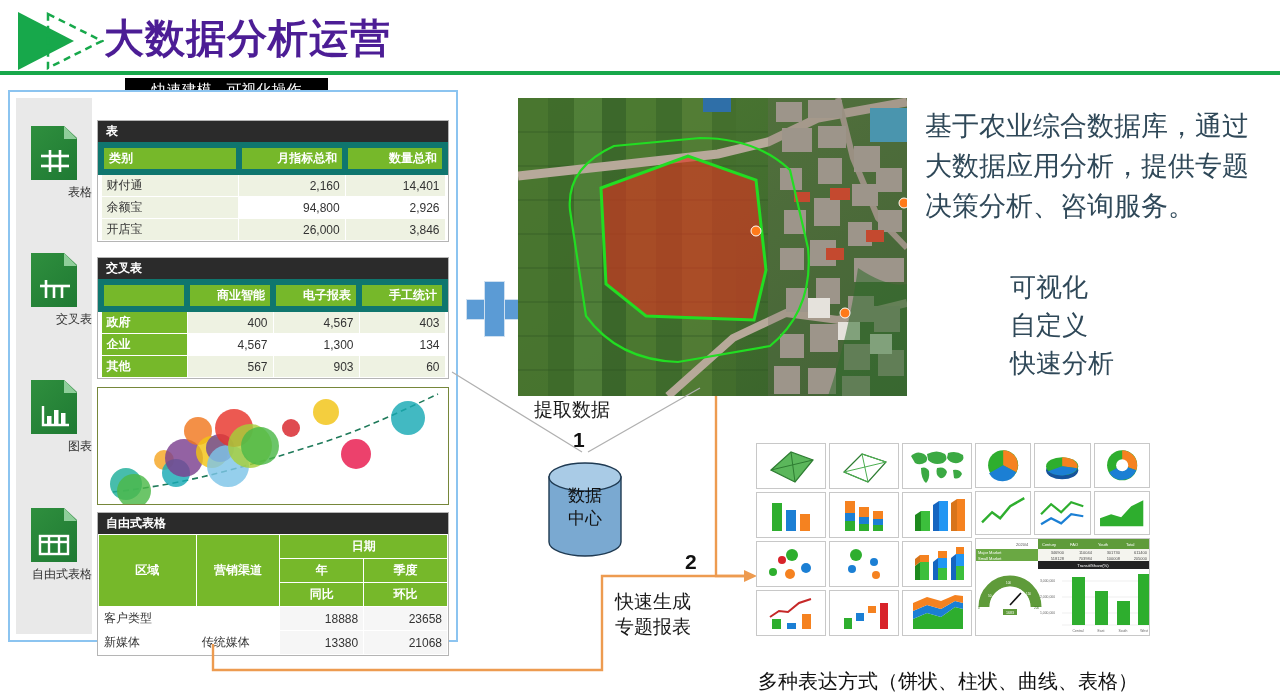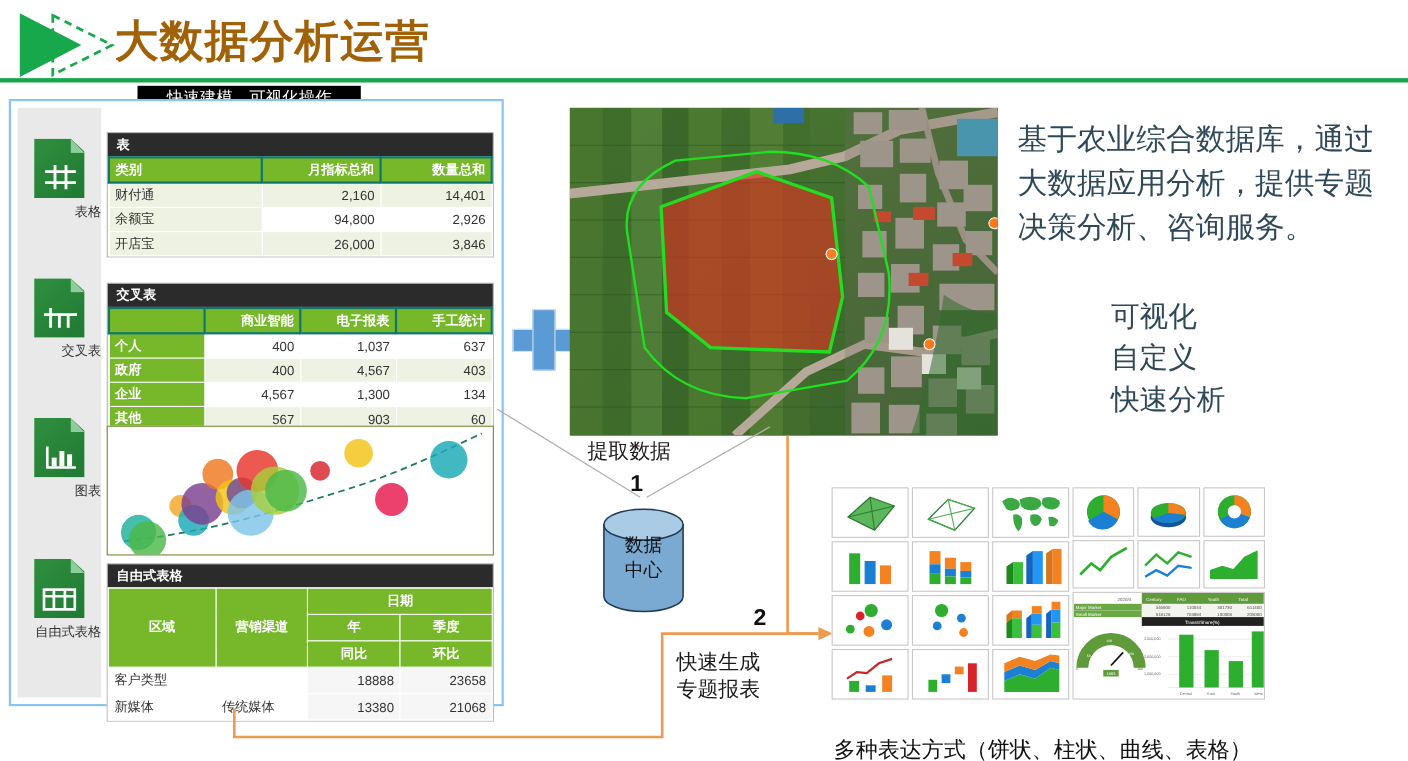--- a/index.html
+++ b/index.html
@@ -12,21 +12,21 @@
     overflow:hidden;
   }
 
   
   #header { position:absolute; left:0; top:0; width:1280px; height:78px; }
   #logo-tri { position:absolute; left:18px; top:12px; width:0; height:0;
       border-left:56px solid #17a84b; border-top:29px solid transparent;
       border-bottom:29px solid transparent; }
   #logo-tri-outline { position:absolute; left:46px; top:12px; width:58px; height:58px; }
   #page-title { position:absolute; left:104px; top:7px; font-size:40px; font-weight:bold;
-      color:#a16207; letter-spacing:1px; line-height:62px; white-space:nowrap; }
+      color:#4c1d95; letter-spacing:1px; line-height:62px; white-space:nowrap; }
   #header-rule { position:absolute; left:0; top:71px; width:1280px; height:4px; background:#17a84b; }
 
   #subtitle-chip { position:absolute; left:125px; top:78px; width:203px; height:24px;
       background:#000; color:#fff; font-size:15px; line-height:24px;
       text-align:center; white-space:nowrap; }
 
   
   #left-panel { position:absolute; left:8px; top:90px; width:450px; height:552px;
       border:2px solid #8cc4f0; background:#ffffff; }
   #sidebar { position:absolute; left:16px; top:98px; width:76px; height:536px;
@@ -42,21 +42,21 @@
       background:#8fce9a; clip-path: polygon(0 0, 100% 100%, 0 100%); }
   .side-ico svg { position:absolute; left:0; top:0; }
   .side-label { font-size:12px; color:#333; margin-top:4px; white-space:nowrap;text-align:right; }
 
   
   .blk { position:absolute; border:1px solid #b5b5b5; background:#fff; }
   .blk-title { background:#2b2b2b; color:#fff; font-size:12px; font-weight:bold;
       padding:3px 8px; line-height:15px; }
   table.g { border-collapse:collapse; width:100%; font-size:12px; }
   table.g th { background:#76b82a; color:#ffffff; font-weight:bold; padding:2px 5px;
-      border:2px solid #0f766e; text-align:right; white-space:nowrap; }
+      border:6px solid #0f766e; text-align:right; white-space:nowrap; }
   table.g th.l { text-align:left; }
   table.g td { padding:2px 5px; border:1px solid #ffffff; text-align:right;
       color:#333; white-space:nowrap; }
   table.g td.rh { background:#76b82a; color:#fff; font-weight:bold; text-align:left; }
   table.g td.lbl { text-align:left; color:#333; }
   tr.odd td { background:#ffffff; }
   tr.even td { background:#eef2e2; }
 
   
   #tbl1 { left:97px; top:120px; width:352px; }
@@ -243,26 +243,20 @@
   <table class="g">
     <thead>
       <tr>
         <th class="l" style="width:25%"></th>
         <th style="width:25%">商业智能</th>
         <th style="width:25%">电子报表</th>
         <th style="width:25%">手工统计</th>
       </tr>
     </thead>
     <tbody>
-      <tr class="odd">
-        <td class="rh">个人</td>
-        <td>400</td>
-        <td>1,037</td>
-        <td>637</td>
-      </tr>
       <tr class="even">
         <td class="rh">政府</td>
         <td>400</td>
         <td>4,567</td>
         <td>403</td>
       </tr>
       <tr class="odd">
         <td class="rh">企业</td>
         <td>4,567</td>
         <td>1,300</td>

